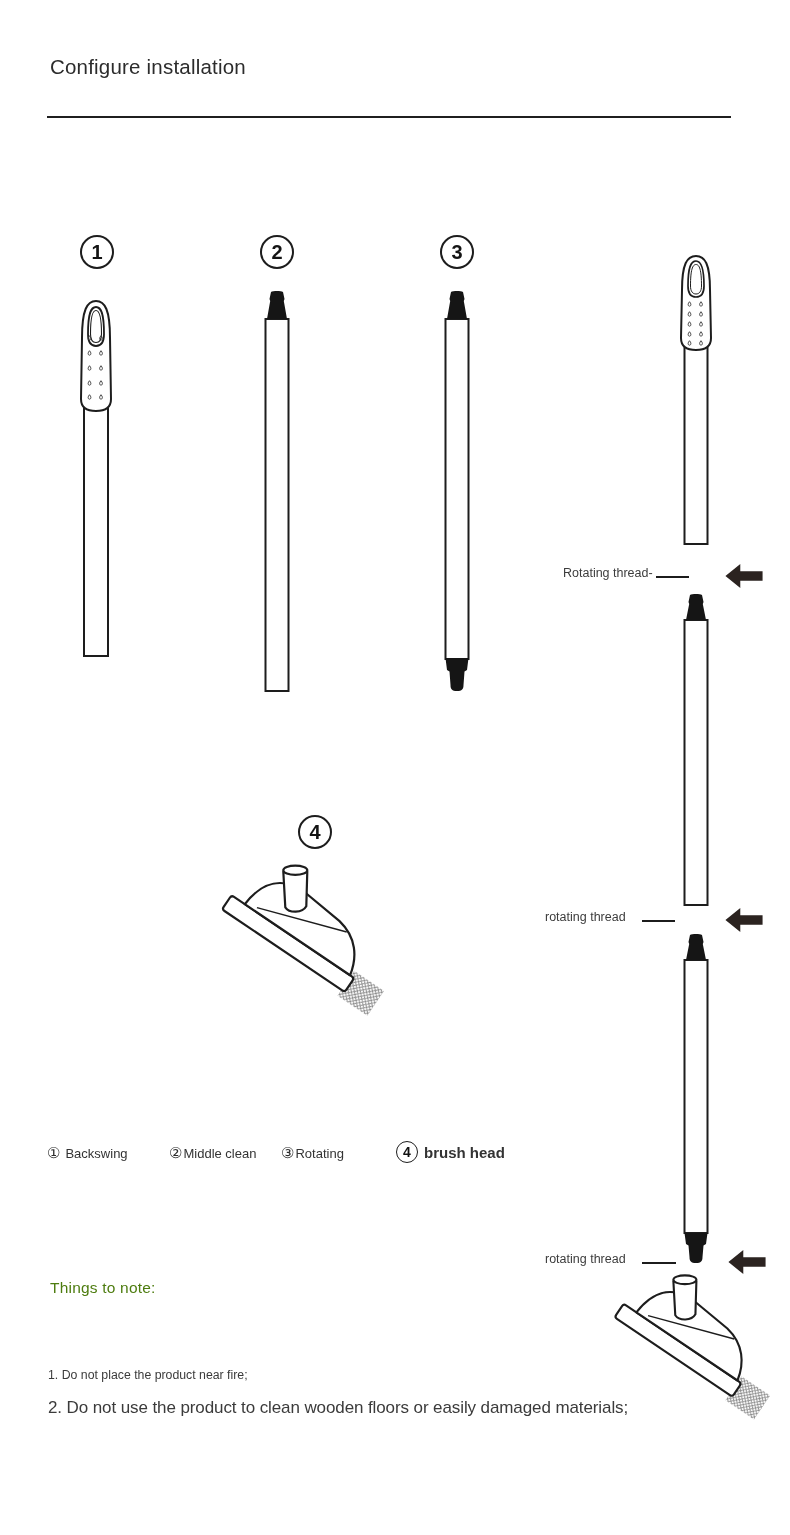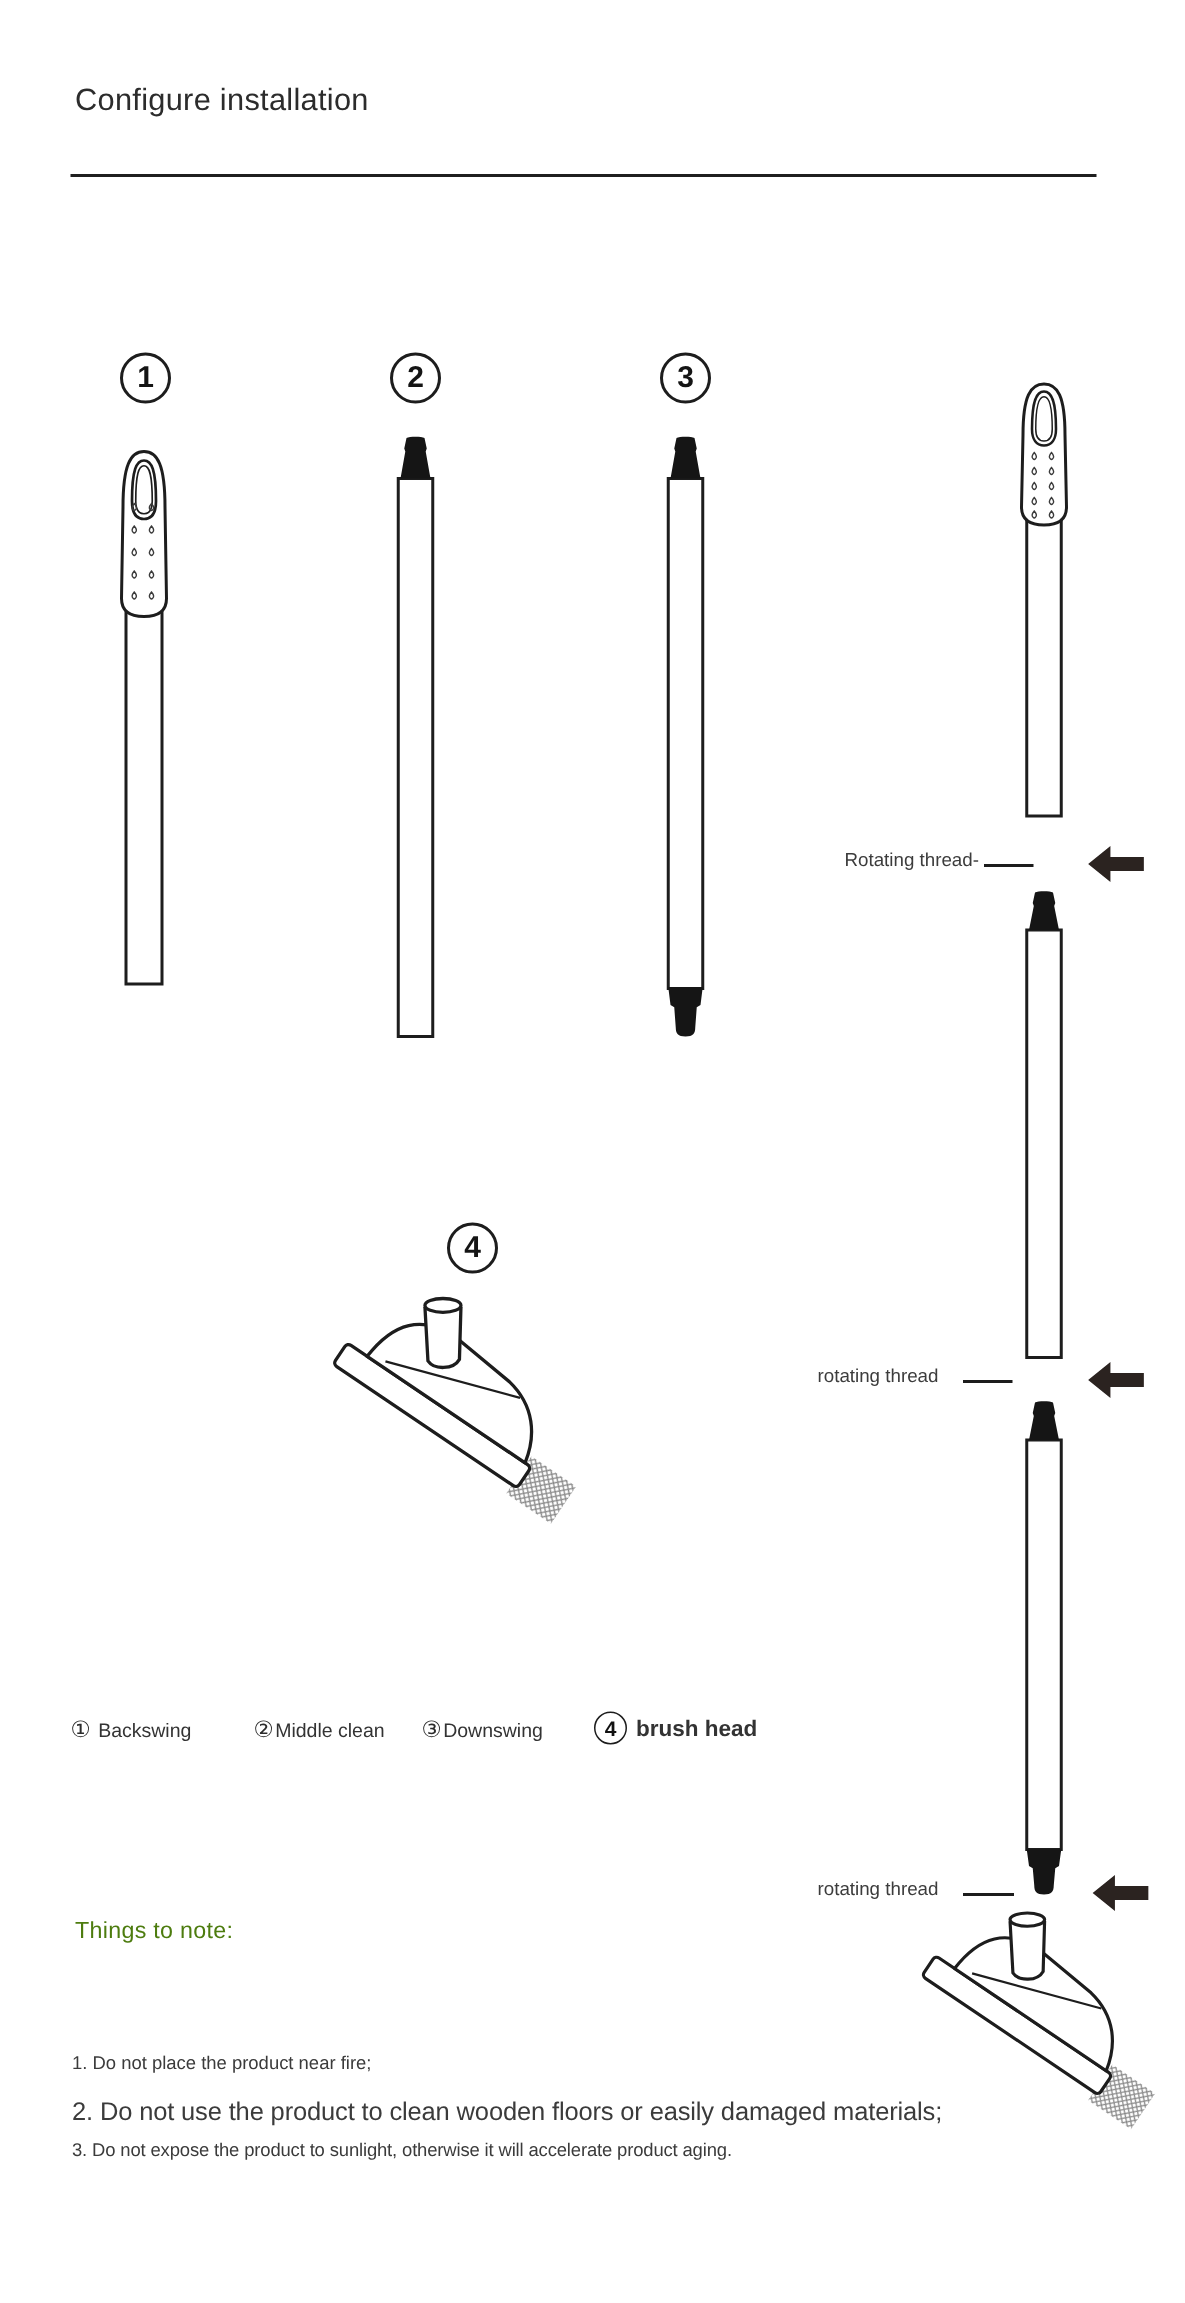--- a/index.html
+++ b/index.html
@@ -183,25 +183,24 @@
   <div class="abs legend-item" style="left:47px;top:1144px;">
     <span class="legend-num" style="margin-right:5px;">①</span>
     <span class="legend-label">Backswing</span>
   </div>
   <div class="abs legend-item" style="left:169px;top:1144px;">
     <span class="legend-num" style="margin-right:1px;">②</span>
     <span class="legend-label">Middle clean</span>
   </div>
   <div class="abs legend-item" style="left:281px;top:1144px;">
     <span class="legend-num" style="margin-right:1px;">③</span>
-    <span class="legend-label">Downswing</span>
+    <span class="legend-label">Rotating</span>
   </div>
   <div class="abs legend-item" style="left:396px;top:1141px;">
     <span class="legend-circle">4</span>
     <span class="legend-label" style="font-size:15px;font-weight:bold;">brush head</span>
   </div>
 
   <div class="abs notes-heading">Things to note:</div>
   <div class="abs note note-1">1. Do not place the product near fire;</div>
   <div class="abs note note-2">2. Do not use the product to clean wooden floors or easily damaged materials;</div>
-  <div class="abs note note-3">3. Do not expose the product to sunlight, otherwise it will accelerate product aging.</div>
 
 </div>
 
 </body></html>

